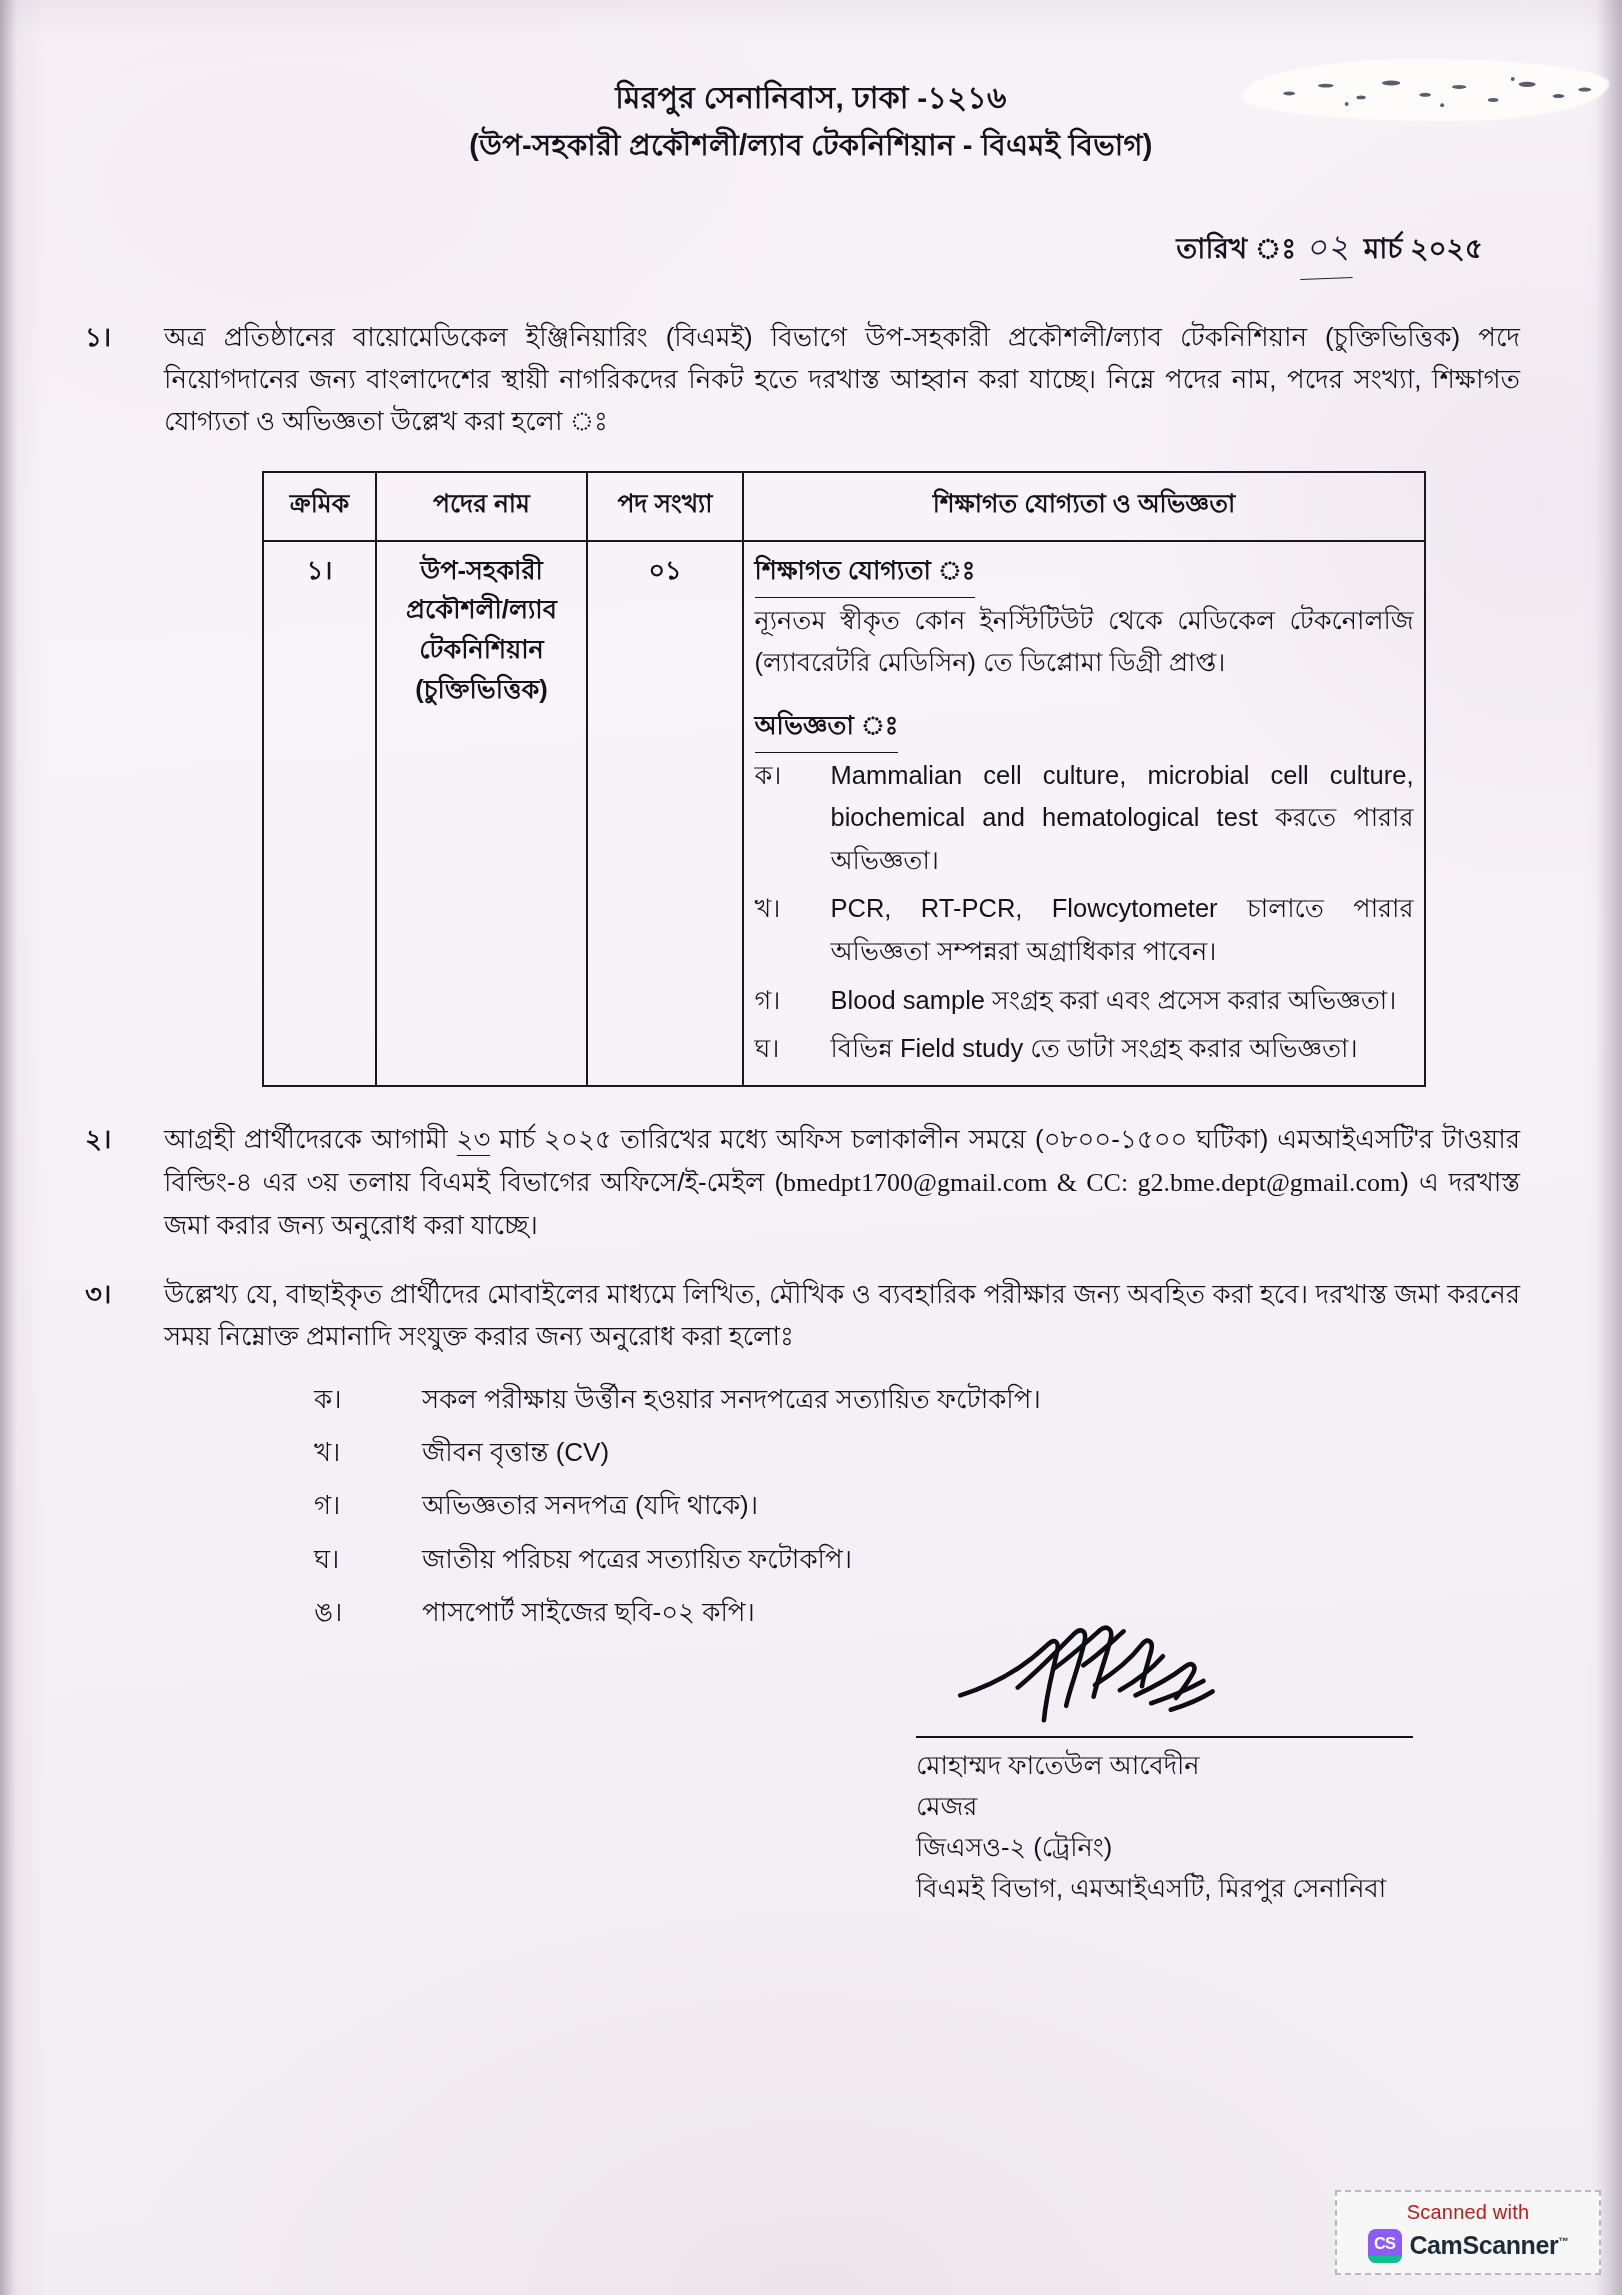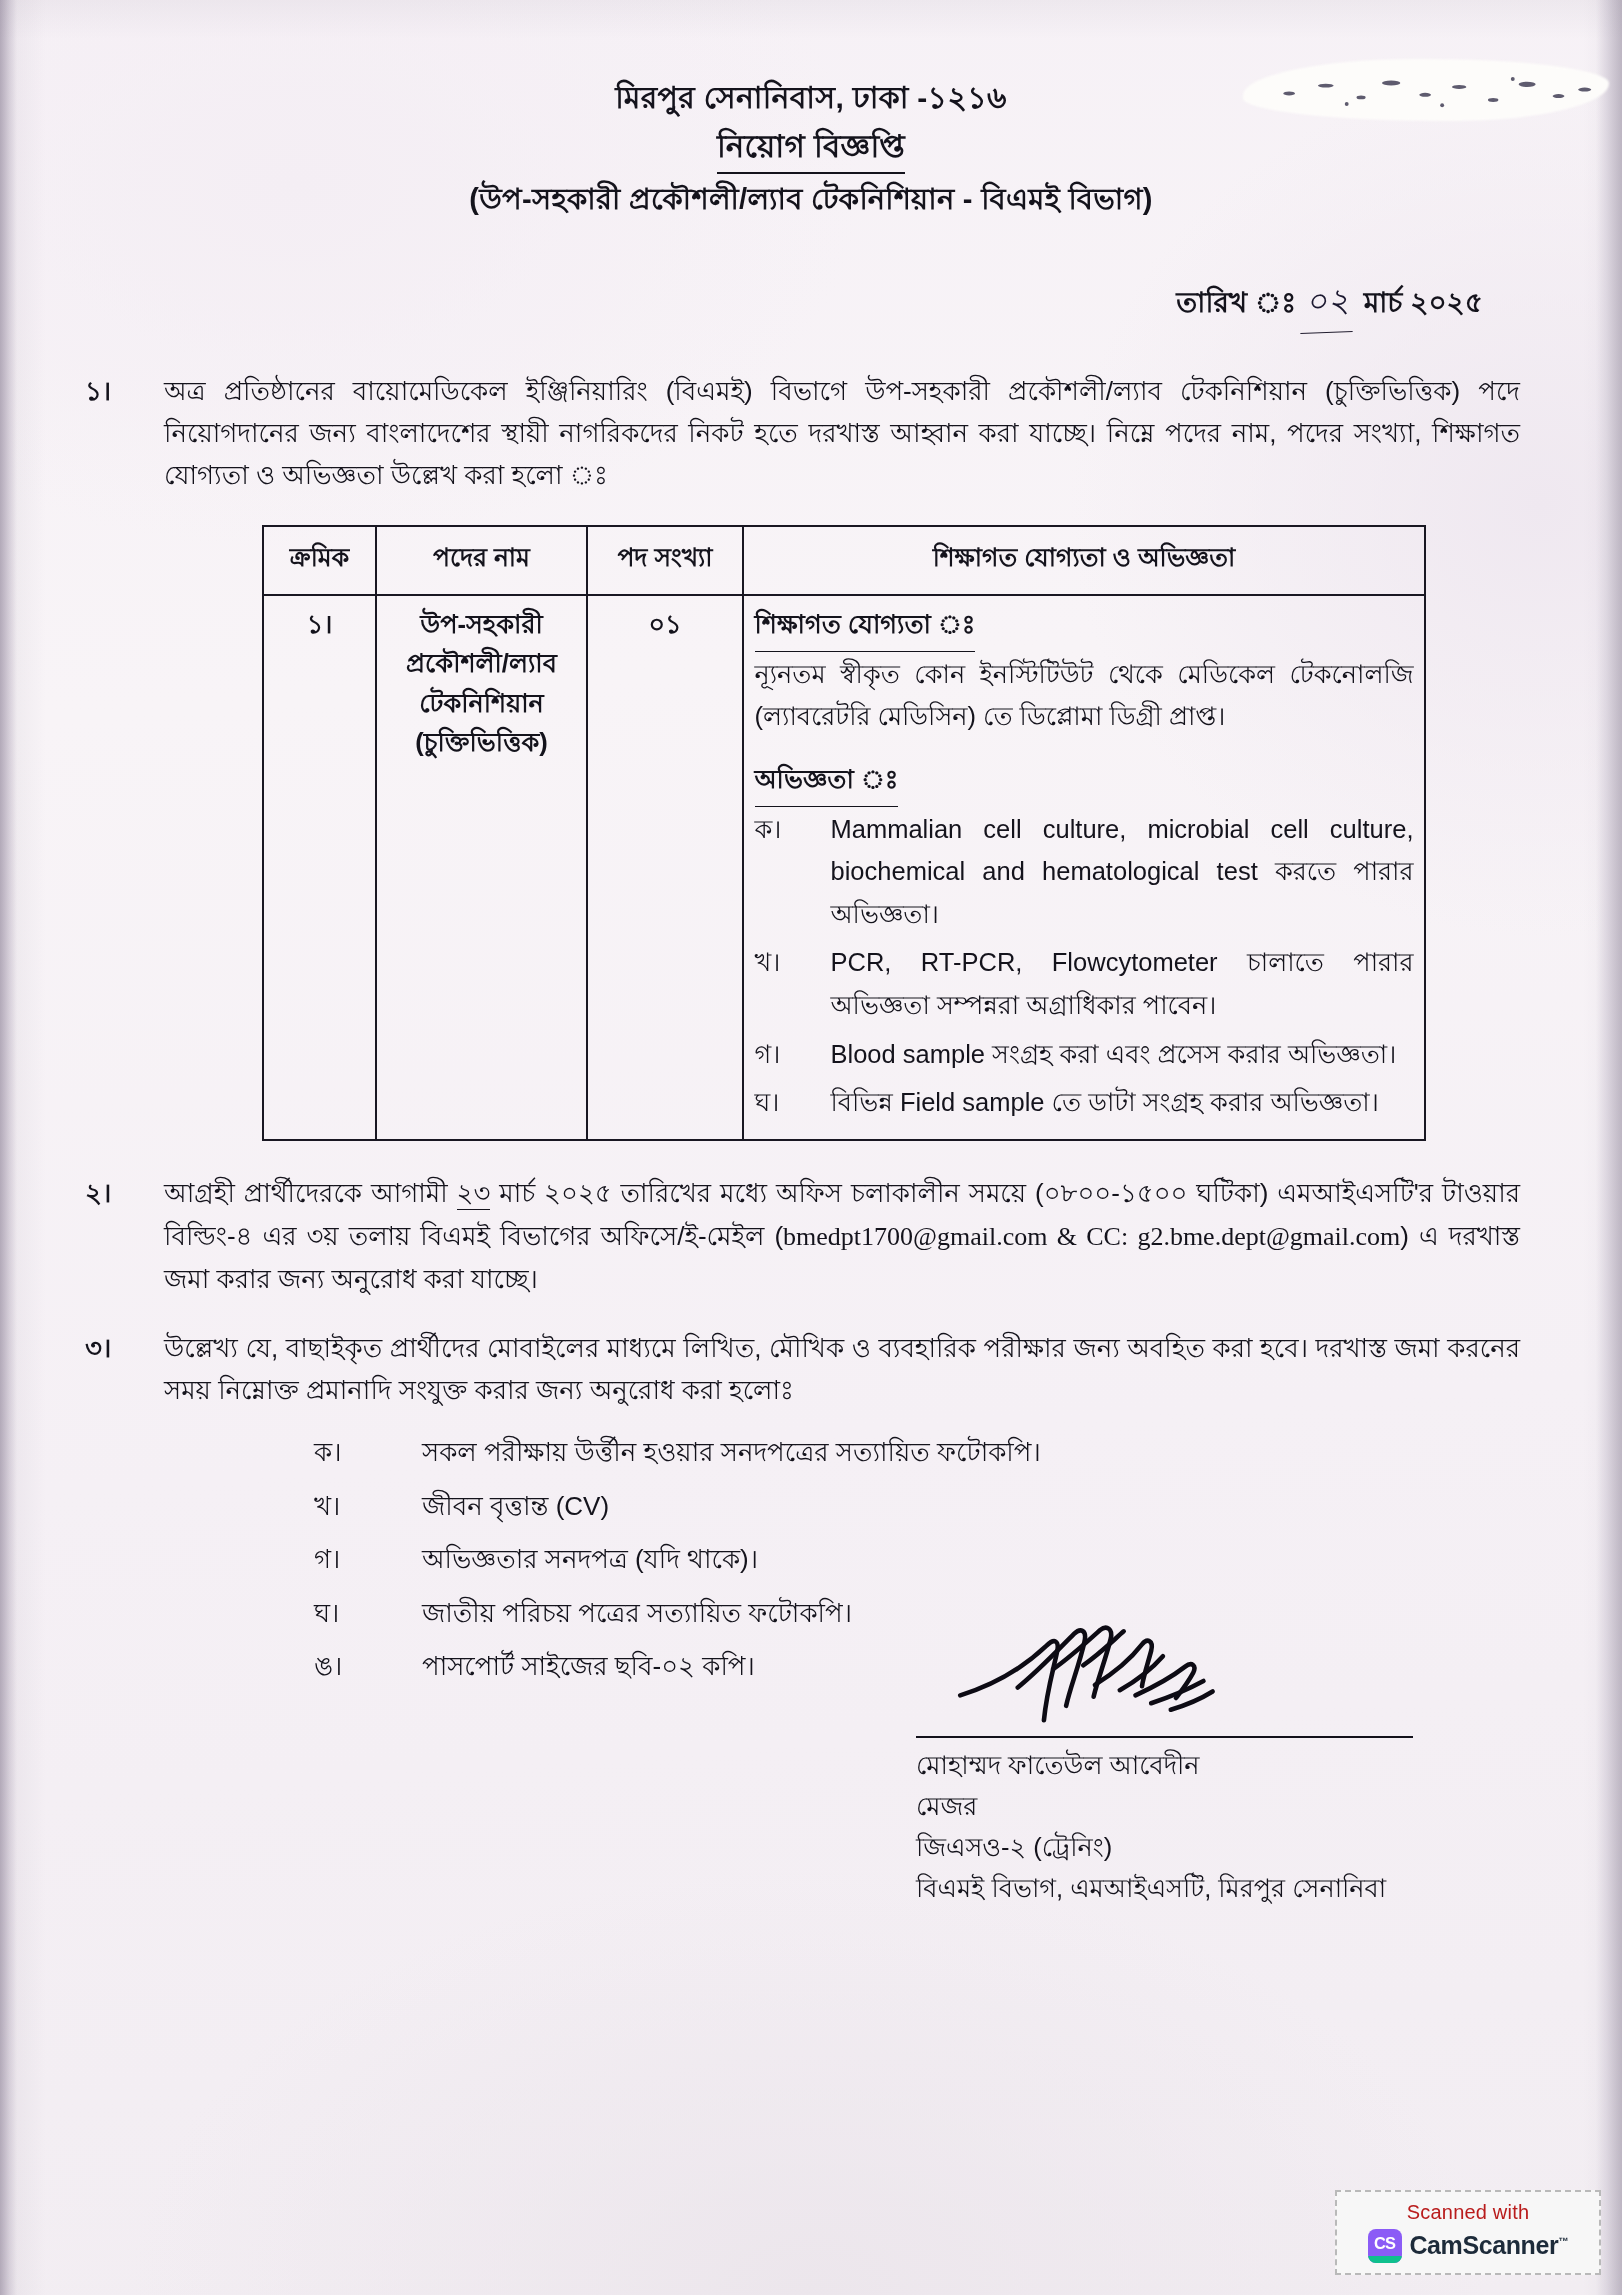--- a/index.html
+++ b/index.html
@@ -283,23 +283,20 @@
       <circle cx="128" cy="50" r="3"></circle>
       <circle cx="274" cy="52" r="3"></circle>
       <circle cx="382" cy="12" r="3"></circle>
     </g>
   </svg>
 
   <div class="content">
 
     <div class="header">
       <div class="line line2">মিরপুর সেনানিবাস, ঢাকা -১২১৬</div>
-      <div class="line">
-        <span class="title-underline">নিয়োগ বিজ্ঞপ্তি</span>
-      </div>
       <div class="line line4">(উপ-সহকারী প্রকৌশলী/ল্যাব টেকনিশিয়ান - বিএমই বিভাগ)</div>
     </div>
 
     <div class="date-row">
       <span>তারিখ ঃ</span>
       <span class="date-hand">০২</span>
       <span>মার্চ ২০২৫</span>
     </div>
 
     <p class="para p1">
@@ -338,21 +335,21 @@
                 <div class="exp-item">
                   <span class="bl">খ।</span>
                   <span>PCR, RT-PCR, Flowcytometer চালাতে পারার অভিজ্ঞতা সম্পন্নরা অগ্রাধিকার পাবেন।</span>
                 </div>
                 <div class="exp-item">
                   <span class="bl">গ।</span>
                   <span>Blood sample সংগ্রহ করা এবং প্রসেস করার অভিজ্ঞতা।</span>
                 </div>
                 <div class="exp-item">
                   <span class="bl">ঘ।</span>
-                  <span>বিভিন্ন Field sample তে ডাটা সংগ্রহ করার অভিজ্ঞতা।</span>
+                  <span>বিভিন্ন Field study তে ডাটা সংগ্রহ করার অভিজ্ঞতা।</span>
                 </div>
               </div>
             </td>
           </tr>
         </tbody>
       </table>
     </div>
 
     <p class="para" style="margin-top:31px;">
       <span class="num">২।</span><span>আগ্রহী প্রার্থীদেরকে আগামী </span><span class="u">২৩</span><span> মার্চ ২০২৫ তারিখের মধ্যে অফিস চলাকালীন সময়ে (০৮০০-১৫০০ ঘটিকা) এমআইএসটি'র টাওয়ার বিল্ডিং-৪ এর ৩য় তলায় বিএমই বিভাগের অফিসে/ই-মেইল (</span><span class="mono-en">bmedpt1700@gmail.com</span><span class="mono-en"> &amp; CC: </span><span class="mono-en">g2.bme.dept@gmail.com</span><span>) এ দরখাস্ত জমা করার জন্য অনুরোধ করা যাচ্ছে।</span>

